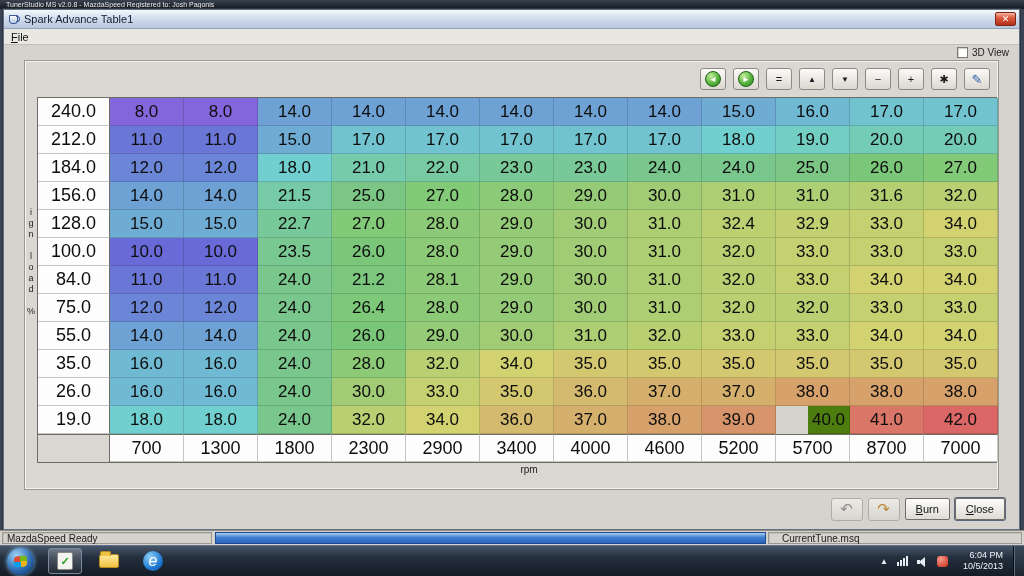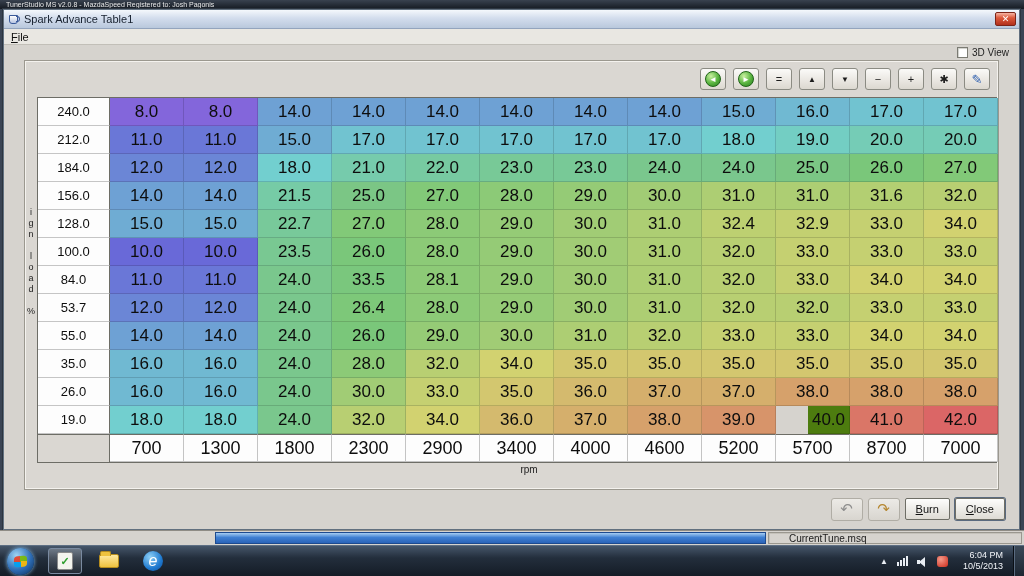--- a/index.html
+++ b/index.html
@@ -48,21 +48,21 @@
   .tbtn.pencil { color:#2f5fae; font-size:13px; }
 
   .table-zone { position:relative; padding-left:12px; }
   .ylabel { position:absolute; left:1px; top:110px; writing-mode:vertical-lr; text-orientation:upright;
     font-size:9px; letter-spacing:1px; color:#222; white-space:pre; }
   .grid { display:grid; grid-template-columns:72px repeat(12,74px); grid-auto-rows:28px;
     border:1px solid #6d6d66; width:960px; background:#d6d3ce; }
   .cell { display:flex; align-items:center; justify-content:center; font-size:17px; color:#0d0d0d;
     border-right:1px solid rgba(0,0,0,0.22); border-bottom:1px solid rgba(0,0,0,0.22); }
   .cell.val { cursor:cell; border-right:1px solid rgba(0,0,0,0.14); border-bottom:1px solid rgba(0,0,0,0.14); }
-  .cell.yhead { background:#fdfdfd; font-size:13px; border-right:1px solid #6d6d66; }
+  .cell.yhead { background:#fdfdfd; font-size:18px; border-right:1px solid #6d6d66; }
   .cell.xhead { background:#fdfdfd; font-size:18px; border-top:1px solid #6d6d66; }
   .cell.corner { background:#dad7d2; border-right:1px solid #6d6d66; border-top:1px solid #6d6d66; border-bottom:none; }
   .xaxis-label { width:960px; margin-left:12px; text-align:center; font-size:10px; color:#222; padding-top:1px; }
 
   
   .bottombar { position:absolute; right:14px; top:486px; height:26px; display:flex; align-items:center; gap:5px; }
   .histbtn { width:32px; height:23px; border:1px solid #b0ada5; border-radius:3px; background:linear-gradient(#eceae6,#d8d5cf);
     font-size:15px; display:flex; align-items:center; justify-content:center; cursor:pointer; }
   .histbtn.undo { color:#8d8d8d; }
   .histbtn.redo { color:#b5862f; }
@@ -72,21 +72,21 @@
   .pushbtn span::first-letter { text-decoration:underline; }
   .pushbtn.default { box-shadow:0 0 0 1px #5a6a7e; }
 
   
   .statusbar { position:absolute; left:0; top:530px; width:1024px; height:15px; background:#d6d3ce;
     border-top:1px solid #8f8c85; font-size:10px; color:#1a1a1a; }
   .status-left { position:absolute; left:2px; top:1px; width:210px; height:12px; line-height:12px; padding-left:4px;
     border:1px solid #9a978f; box-shadow:inset 1px 1px 0 #c4c1ba; background:#d6d3ce; }
   .status-progress { position:absolute; left:215px; top:1px; width:551px; height:12px;
     border:1px solid #1d4a8f; background:linear-gradient(#a6cdf2,#3f7fd2 45%,#2a63b8); }
-  .status-right { position:absolute; left:768px; top:1px; right:2px; height:12px; line-height:12px; padding-left:20px;
+  .status-right { position:absolute; left:768px; top:1px; right:2px; height:12px; line-height:12px; padding-left:13px;
     border:1px solid #9a978f; box-shadow:inset 1px 1px 0 #c4c1ba; background:#d6d3ce; }
 
   
   .taskbar { position:absolute; left:0; top:545px; width:1024px; height:31px;
     background:linear-gradient(#4a5义a68, #1a2430) ; background:linear-gradient(#46566a,#232e3c 40%,#141c26);
     border-top:1px solid #5e6f84; display:flex; align-items:center; }
   .start-orb { position:relative; width:27px; height:27px; margin-left:7px; border-radius:50%; cursor:pointer;
     background:radial-gradient(circle at 35% 28%, #9fd4f5, #2d6cb4 55%, #0a2c55); box-shadow:0 0 4px #7db8e8; }
   .start-flag { position:absolute; left:7px; top:8px; width:13px; height:11px; border-radius:30%; transform:skewY(-4deg);
     background:conic-gradient(from 0deg, #7cbb00 0 25%, #ffbb00 0 50%, #00a1f1 0 75%, #ea3e23 0 100%); opacity:.9; }
@@ -232,30 +232,30 @@
             <div class="cell val" style="background: rgb(161, 204, 117);">30.0</div>
             <div class="cell val" style="background: rgb(173, 206, 115);">31.0</div>
             <div class="cell val" style="background: rgb(184, 207, 114);">32.0</div>
             <div class="cell val" style="background: rgb(197, 208, 113);">33.0</div>
             <div class="cell val" style="background: rgb(197, 208, 113);">33.0</div>
             <div class="cell val" style="background: rgb(197, 208, 113);">33.0</div>
             <div class="cell yhead">84.0</div>
             <div class="cell val" style="background: rgb(106, 119, 215);">11.0</div>
             <div class="cell val" style="background: rgb(106, 119, 215);">11.0</div>
             <div class="cell val" style="background: rgb(122, 199, 141);">24.0</div>
-            <div class="cell val" style="background: rgb(122, 199, 125);">33.5</div>
+            <div class="cell val" style="background: rgb(122, 199, 125);">21.2</div>
             <div class="cell val" style="background: rgb(141, 202, 119);">28.1</div>
             <div class="cell val" style="background: rgb(149, 203, 118);">29.0</div>
             <div class="cell val" style="background: rgb(161, 204, 117);">30.0</div>
             <div class="cell val" style="background: rgb(173, 206, 115);">31.0</div>
             <div class="cell val" style="background: rgb(184, 207, 114);">32.0</div>
             <div class="cell val" style="background: rgb(197, 208, 113);">33.0</div>
             <div class="cell val" style="background: rgb(210, 210, 112);">34.0</div>
             <div class="cell val" style="background: rgb(210, 210, 112);">34.0</div>
-            <div class="cell yhead">53.7</div>
+            <div class="cell yhead">75.0</div>
             <div class="cell val" style="background: rgb(107, 134, 214);">12.0</div>
             <div class="cell val" style="background: rgb(107, 134, 214);">12.0</div>
             <div class="cell val" style="background: rgb(122, 199, 141);">24.0</div>
             <div class="cell val" style="background: rgb(125, 200, 121);">26.4</div>
             <div class="cell val" style="background: rgb(140, 202, 119);">28.0</div>
             <div class="cell val" style="background: rgb(149, 203, 118);">29.0</div>
             <div class="cell val" style="background: rgb(161, 204, 117);">30.0</div>
             <div class="cell val" style="background: rgb(173, 206, 115);">31.0</div>
             <div class="cell val" style="background: rgb(184, 207, 114);">32.0</div>
             <div class="cell val" style="background: rgb(184, 207, 114);">32.0</div>
@@ -337,20 +337,21 @@
       <div class="pushbtn">
           <span>Burn</span>
         </div>
       <div class="pushbtn default">
           <span>Close</span>
         </div>
     </div>
   </div>
 
   <div class="statusbar">
+    <div class="status-left">MazdaSpeed Ready</div>
     <div class="status-progress"></div>
     <div class="status-right">CurrentTune.msq</div>
   </div>
 
   <div class="taskbar">
     <div class="start-orb">
         <span class="start-flag"></span>
       </div>
     <div class="task-icons">
       <div class="task-icon running">

